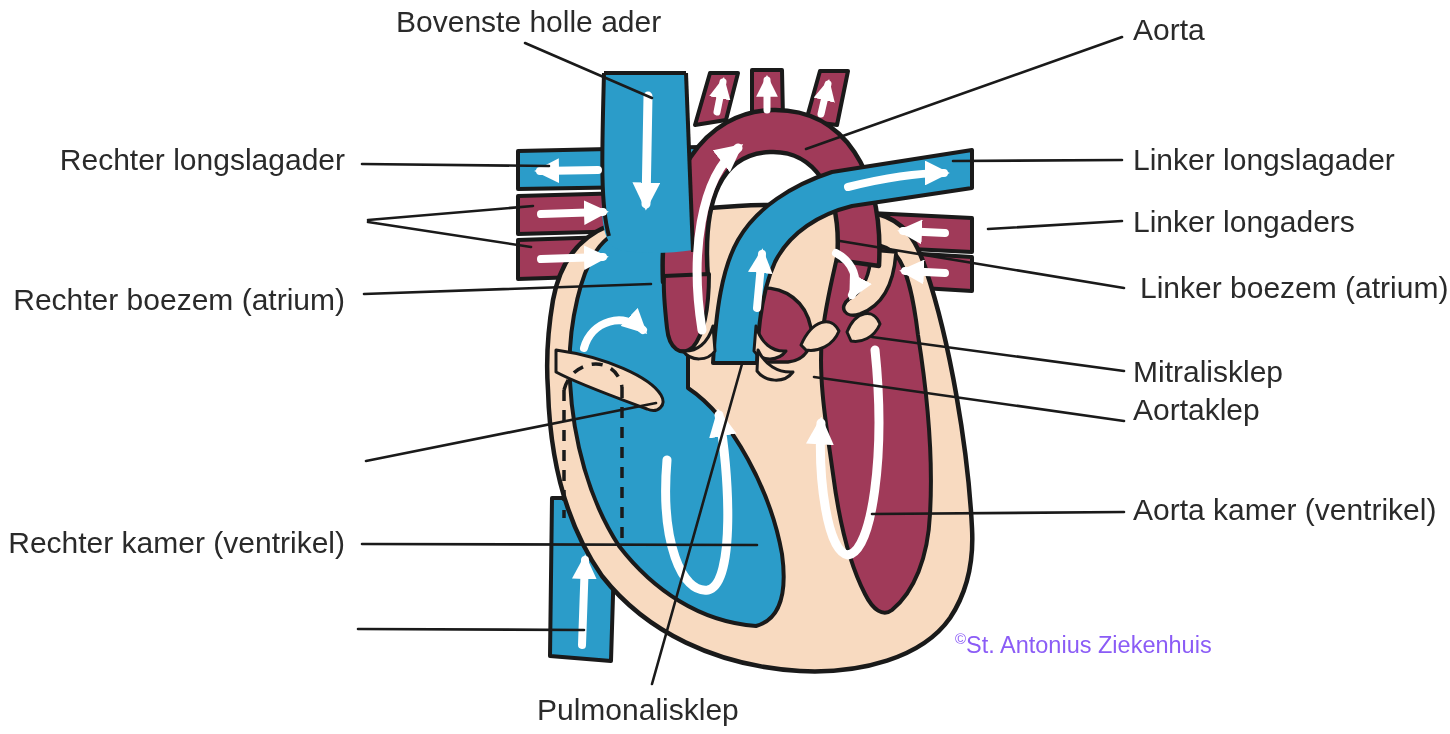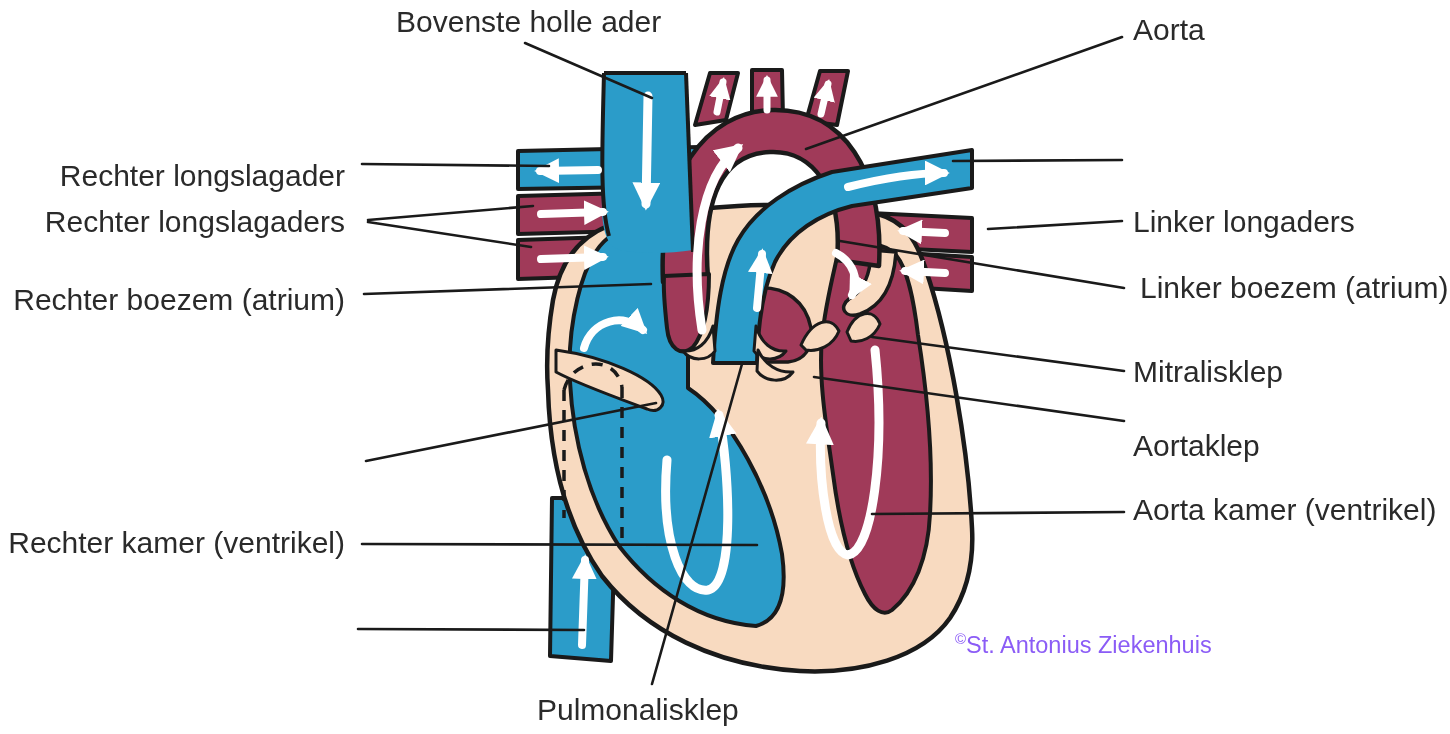--- a/index.html
+++ b/index.html
@@ -15,28 +15,28 @@
     position:absolute;
     font-size:30px;
     line-height:27px;
     color:#2a2a2a;
     white-space:nowrap;
   }
   .lbl.right-col{left:1133px;}
   .lbl.left-col{right:1105px;text-align:right;}
   #lbl-bovenste{left:396px;top:8px;}
   #lbl-aorta{top:16px;}
-  #lbl-rechter-longslagader{top:162px;}
+  #lbl-rechter-longslagader{top:146px;}
   #lbl-linker-longslagader{top:146px;}
   #lbl-rechter-longslagaders{top:208px;}
   #lbl-linker-longaders{top:208px;}
   #lbl-rechter-boezem{top:286px;text-align:center;}
   #lbl-linker-boezem{top:274px;left:1140px;}
   #lbl-mitralisklep{top:358px;}
-  #lbl-aortaklep{top:432px;}
+  #lbl-aortaklep{top:396px;}
   #lbl-tricuspidaalklep{top:444px;}
   #lbl-linker-kamer{top:496px;}
   #lbl-rechter-kamer{top:529px;}
   #lbl-onderste{top:611px;}
   #lbl-pulmonalisklep{left:537px;top:696px;}
   #watermark{
     position:absolute;left:955px;top:630px;
     font-size:23.5px;color:#8b5cf6;white-space:nowrap;
   }
   #watermark .c{font-size:15px;vertical-align:9px;}
@@ -169,22 +169,22 @@
       <line x1="872" y1="514" x2="1124" y2="512"></line>
     </g>
   </svg>
 
   <div class="lbl" id="lbl-bovenste">Bovenste holle ader</div>
 
   <div class="lbl right-col" id="lbl-aorta">Aorta</div>
 
   <div class="lbl left-col" id="lbl-rechter-longslagader">Rechter longslagader</div>
 
-
-  <div class="lbl left-col" id="lbl-rechter-longslagaders">Rechter longslagaders</div>
+  <div class="lbl right-col" id="lbl-linker-longslagader">Linker longslagader</div>
+
 
   <div class="lbl right-col" id="lbl-linker-longaders">Linker longaders</div>
 
   <div class="lbl left-col" id="lbl-rechter-boezem">Rechter boezem (atrium)</div>
 
   <div class="lbl" id="lbl-linker-boezem">Linker boezem (atrium)</div>
 
   <div class="lbl right-col" id="lbl-mitralisklep">Mitralisklep</div>
 
   <div class="lbl right-col" id="lbl-aortaklep">Aortaklep</div>

